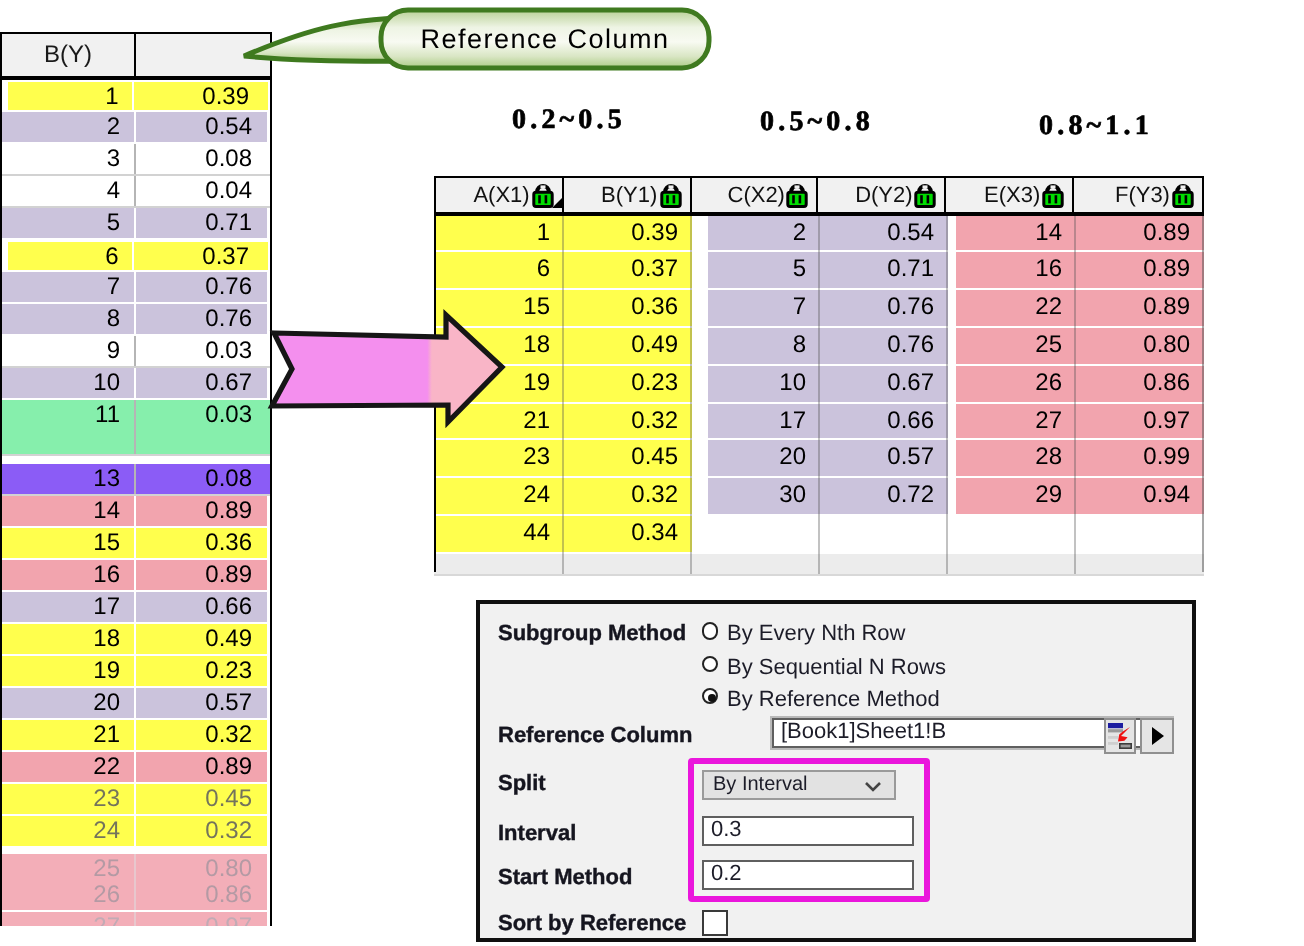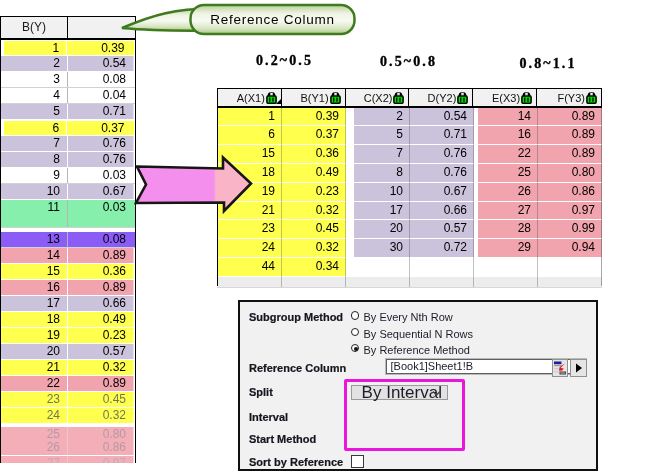--- a/index.html
+++ b/index.html
@@ -40,21 +40,21 @@
 #dlg { position:absolute; left:238px; top:300px; width:360px; height:171px; background:#f1f1f1; border:2px solid #101010; }
 .dl { position:absolute; left:9px; font-size:11px; font-weight:bold; color:#15151f;text-align:center; -webkit-text-stroke:0.2px #15151f; }
 .rad { position:absolute; left:110.5px; width:8.5px; height:8.5px; border:1px solid #222; border-radius:50%; background:#fff; }
 .rlab { position:absolute; left:123.5px; font-size:11px; color:#1c1c28; }
 .dot { position:absolute; left:2px; top:2px; width:4.5px; height:4.5px; background:#111; border-radius:50%; }
 .inp { position:absolute; background:#fff; border:1px solid #5f5f5f; font-size:11px; color:#1c1c28; padding-left:4px; }
 #refin { left:109.5px; top:57px; width:200px; height:15px; line-height:13px; box-shadow:0 0 0 1px #b9b9b9;margin-left:36px; }
 .btn { position:absolute; background:#e5e5e5; border:1px solid #909090; }
 #b1 { left:311.5px; top:56.5px; width:16px; height:18px; }
 #b2 { left:330px; top:56.5px; width:17px; height:18px; }
-#drop { position:absolute; left:110.5px; top:82.5px; width:97.5px; height:15px; background:#e2e2e2; border:1px solid #9a9a9a; font-size:17px; color:#1c1c28; padding-left:5px; line-height:13px;text-align:center; }
+#drop { position:absolute; left:110.5px; top:82.5px; width:97.5px; height:15px; background:#e2e2e2; border:1px solid #9a9a9a; font-size:10px; color:#1c1c28; padding-left:5px; line-height:13px; }
 #in1 { left:110.5px; top:105.5px; width:106.5px; height:15.5px; line-height:13.5px; }
 #in2 { left:110.5px; top:127.5px; width:106.5px; height:15.5px; line-height:13.5px; }
 #mgbox { position:absolute; left:104px; top:76.5px; width:121px; height:72px; border:3px solid #ea16dc; border-radius:2px; }
 #chk { position:absolute; left:110.5px; top:152.5px; width:13px; height:13px; background:#fff; border:1.5px solid #3a3a3a; }
 </style></head>
 <body>
 <div id="c">
 
 <div id="lt">
   <div id="lh">
@@ -357,17 +357,19 @@
         </svg></div>
 
   <div id="mgbox"></div>
   <div class="dl" style="top:84px">Split</div>
   <div id="drop">By Interval
     <svg style="position:absolute;right:6px;top:4px" width="9" height="7" viewBox="0 0 9 7">
           <path d="M1 1.5 L4.5 5 L8 1.5" fill="none" stroke="#444" stroke-width="1.3"></path>
         </svg>
   </div>
   <div class="dl" style="top:108.5px">Interval</div>
+  <div class="inp" id="in1">0.3</div>
   <div class="dl" style="top:131px">Start Method</div>
+  <div class="inp" id="in2">0.2</div>
   <div class="dl" style="top:154px">Sort by Reference</div>
   <div id="chk"></div>
 </div>
 
 </div>
 </body></html>

